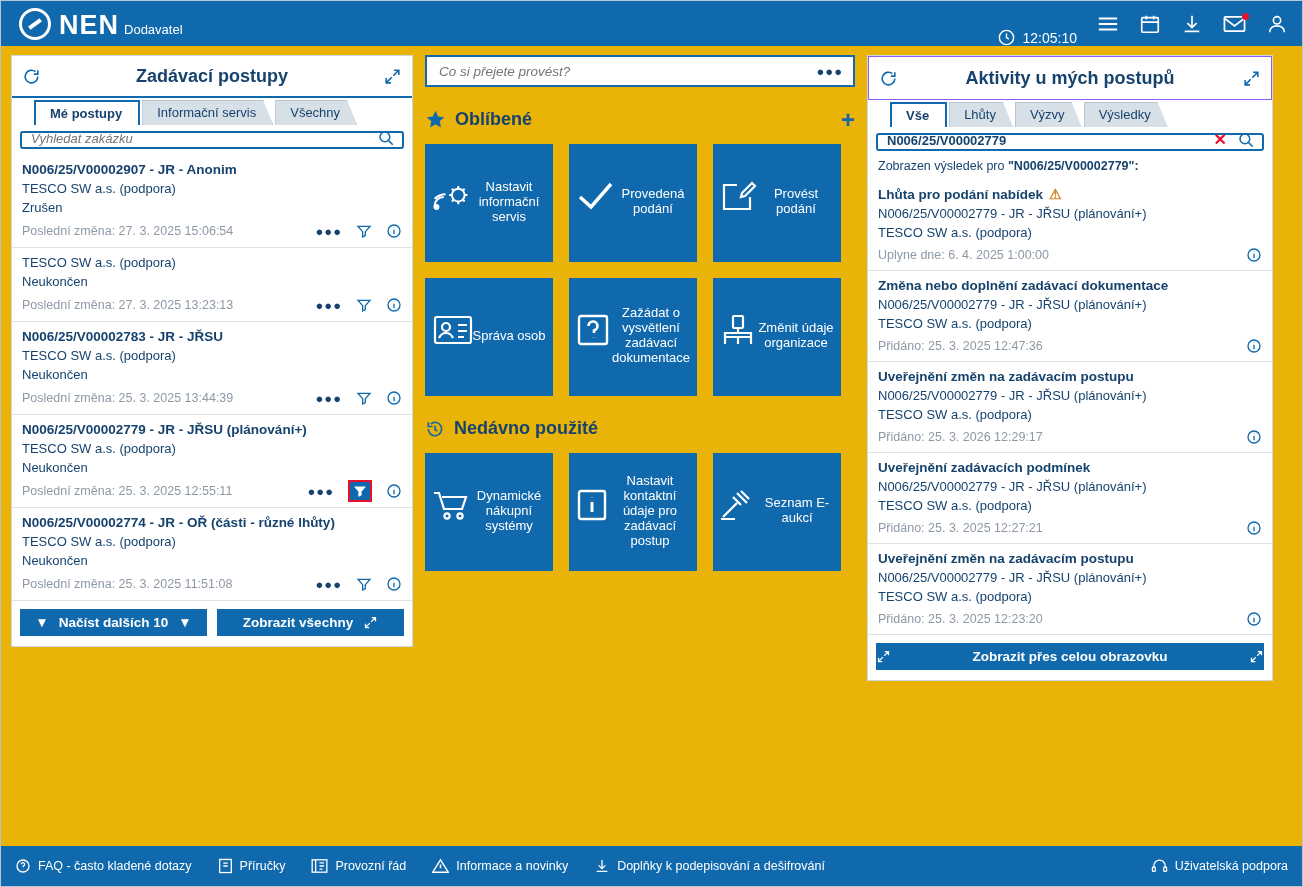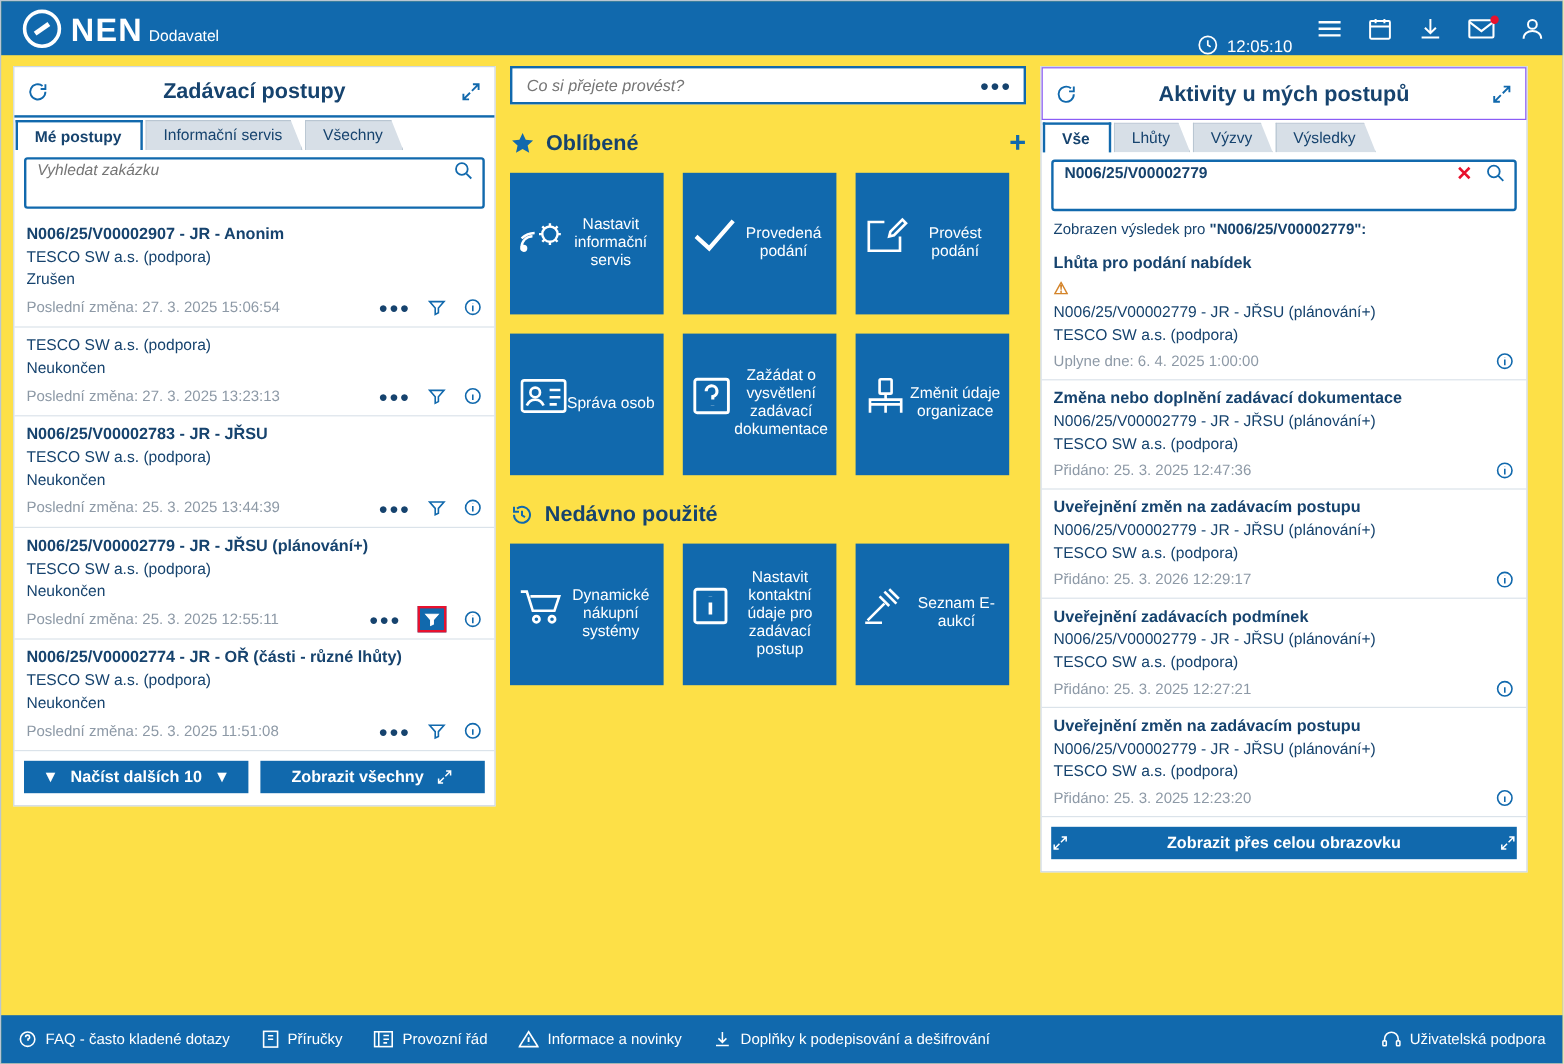--- a/index.html
+++ b/index.html
@@ -6,21 +6,21 @@
   html, body {
     margin: 0; padding: 0;
     width: 1303px; height: 887px;
     font-family: "Liberation Sans", sans-serif;
     background: #ffffff;
     overflow: hidden;
   }
   #app {
     position: relative;
     width: 1303px; height: 887px;
-    background: #fde047;
+    background: #eab308;
     border: 1px solid #b9c6d2;
   }
   
   .header {
     height: 45px;
     background: #1169ad;
     display: flex;
     align-items: center;
     padding: 0 14px 0 18px;
     color: #fff;
@@ -84,21 +84,21 @@
   .panel-title {
     flex: 1; text-align: center;
     font-size: 18px; font-weight: bold; color: #16436e;
   }
   .icon-btn {
     color: #1169ad;
     cursor: pointer;
     display: inline-flex; align-items: center; justify-content: center;
   }
   
-  .tabs { display: flex; height: 25px; margin-top: 2px; padding-left: 1px; gap: 2px;}
+  .tabs { display: flex; height: 25px; margin-top: 2px; padding-left: 22px; gap: 2px;}
   .tab {
     position: relative;
     background: #d7dfe7;
     color: #16436e;
     font-size: 13px;
     padding: 4px 16px 4px 14px;
     border: 1px solid #b9c6d2;
     border-bottom: none;
     cursor: pointer;
     white-space: nowrap;
@@ -108,24 +108,24 @@
     background: #fff;
     color: #16436e;
     font-weight: bold;
     border: 2px solid #1169ad;
     border-bottom: none;
     z-index: 3;
     clip-path: none;
   }
   .search-row { padding: 6px 8px 6px 8px; }
   .search-box {
-    display: flex; align-items: flex-start;
+    display: flex; align-items: flex-end;
     border: 2px solid #1169ad;
     border-radius: 3px;
-    height: 43px;
+    height: 18px;
     padding: 0 7px;
     background: #fff;
   }
   .search-box input {
     flex: 1; border: none; outline: none;
     font-size: 13px; font-style: italic; color: #6a7683;
     font-family: "Liberation Sans", sans-serif;
     background: transparent;
   }
   .search-box input.filled { font-style: normal; color: #16436e; font-weight: bold; }
@@ -207,21 +207,21 @@
     background: #eef2f6;
     z-index: -1;
   }
   
   .res-note { font-size: 12.5px; color: #16436e; padding: 2px 10px 6px 10px; }
   .res-note b { font-weight: bold; }
   .act-item {
     border-bottom: 1px solid #dbe3ea;
     padding: 7px 10px 4px 10px;
   }
-  .act-title { font-size: 13.5px; font-weight: bold; color: #16436e; margin-bottom: 4px; display:flex; align-items:flex-start; gap:6px;flex-direction:column;}
+  .act-title { font-size: 13.5px; font-weight: bold; color: #16436e; margin-bottom: 4px; display:flex; align-items:flex-end; gap:6px;}
   .act-line { font-size: 13px; color: #16436e; margin-bottom: 4px; }
   .act-foot { font-size: 12.5px; color: #8d99a6; display: flex; align-items: center; height: 22px;}
   .act-foot .i { margin-left: auto; }
   .warn { color: #d4842a; font-size: 14px; }
 
   
   .footer {
     position: absolute; bottom: 0; left: 0; right: 0;
     height: 40px;
     background: #1169ad;

